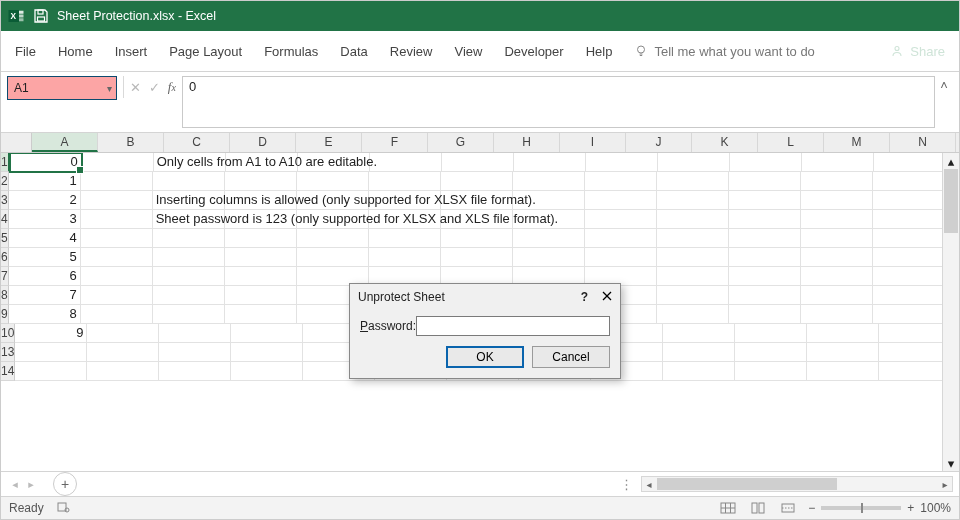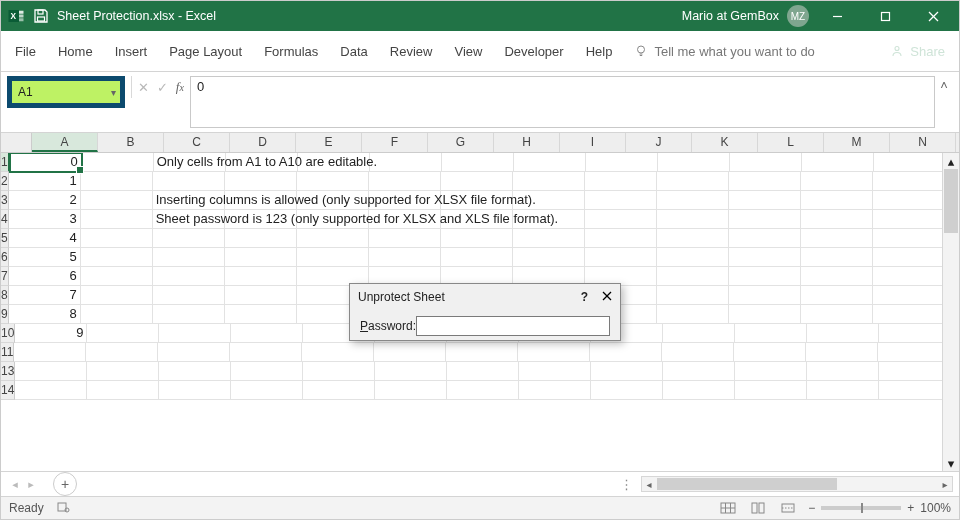--- a/index.html
+++ b/index.html
@@ -15,21 +15,21 @@
 .winbtn{width:40px;height:30px;display:flex;align-items:center;justify-content:center;color:#fff}
 .winbtn svg{width:11px;height:11px}
 
 #ribbon{height:40px;background:#fff;border-bottom:1px solid #d4d4d4;display:flex;align-items:center;padding:0 14px;gap:22px}
 #ribbon .tab{font-size:13px;color:#444;padding:4px 0}
 #ribbon .tellme{display:flex;align-items:center;gap:6px;color:#777}
 .bulb{width:14px;height:14px}
 .share{margin-left:auto;display:flex;align-items:center;gap:6px;color:#cfe4d8}
 
 #fxbar{height:52px;display:flex;padding:4px 6px 4px 6px;border-bottom:1px solid #d4d4d4}
-.namebox{width:98px;height:22px;border:5px solid #0c4a6e;background:#bef264;display:flex;align-items:center;justify-content:space-between;padding:0 4px 0 6px;font-size:12px}
+.namebox{width:98px;height:22px;border:1px solid #0c4a6e;background:#fca5a5;display:flex;align-items:center;justify-content:space-between;padding:0 4px 0 6px;font-size:12px}
 .namebox span.chev{font-size:10px;color:#666}
 .sep{width:1px;background:#d9d9d9;margin:0 6px;height:22px}
 .fx-btns{display:flex;align-items:center;gap:8px;height:22px;color:#b8b8b8}
 .fx-btns span{font-size:13px}
 .fx-label{font-style:italic;font-family:"Times New Roman",serif;font-size:14px;color:#666}
 .fx-input{flex:1;height:46px;border:1px solid #c9c9c9;margin-left:6px;padding:2px 6px;font-size:13px;background:#fff}
 .fx-collapse{width:18px;display:flex;align-items:flex-start;justify-content:center;padding-top:2px;color:#666}
 
 #colhdr-row{display:flex;height:19px;background:#eee;border-bottom:1px solid #ccc}
 .rowhdr-corner{width:30px;border-right:1px solid #ccc;background:#eee}
@@ -95,40 +95,20 @@
           </svg>
       </span>
       <span class="save-icon">
         <svg viewBox="0 0 16 16">
             <path d="M2 2h10l2 2v10H2z" fill="none" stroke="#fff" stroke-width="1.3"></path>
             <rect x="5" y="2" width="5" height="4" fill="none" stroke="#fff" stroke-width="1.2"></rect>
             <rect x="4.5" y="9" width="7" height="4" fill="none" stroke="#fff" stroke-width="1.2"></rect>
           </svg>
       </span>
       <span class="tb-title">Sheet Protection.xlsx  -  Excel</span>
-    </div>
-    <div class="tb-right">
-      <span style="font-size:12.5px">Mario at GemBox</span>
-      <span class="avatar">MZ</span>
-      <span class="winbtn">
-          <svg viewBox="0 0 11 11">
-            <line x1="1" y1="5.5" x2="10" y2="5.5" stroke="#fff" stroke-width="1.2"></line>
-          </svg>
-        </span>
-      <span class="winbtn">
-          <svg viewBox="0 0 11 11">
-            <rect x="1.5" y="1.5" width="8" height="8" fill="none" stroke="#fff" stroke-width="1.2"></rect>
-          </svg>
-        </span>
-      <span class="winbtn">
-          <svg viewBox="0 0 11 11">
-            <line x1="1" y1="1" x2="10" y2="10" stroke="#fff" stroke-width="1.2"></line>
-            <line x1="10" y1="1" x2="1" y2="10" stroke="#fff" stroke-width="1.2"></line>
-          </svg>
-        </span>
     </div>
   </div>
 
   <div id="ribbon">
     <span class="tab">File</span>
     <span class="tab">Home</span>
     <span class="tab">Insert</span>
     <span class="tab">Page Layout</span>
     <span class="tab">Formulas</span>
     <span class="tab">Data</span>
@@ -339,37 +319,20 @@
           <div class="cell" style="width: 65px;"></div>
           <div class="cell" style="width: 65px;"></div>
           <div class="cell" style="width: 65px;"></div>
           <div class="cell" style="width: 65px;"></div>
           <div class="cell" style="width: 65px;"></div>
           <div class="cell" style="width: 65px;"></div>
         </div>
         <div class="gridrow">
           <div class="rowhdr">10</div>
           <div class="cell num" style="width: 65px;">9</div>
-          <div class="cell" style="width: 65px;"></div>
-          <div class="cell" style="width: 65px;"></div>
-          <div class="cell" style="width: 65px;"></div>
-          <div class="cell" style="width: 65px;"></div>
-          <div class="cell" style="width: 65px;"></div>
-          <div class="cell" style="width: 65px;"></div>
-          <div class="cell" style="width: 65px;"></div>
-          <div class="cell" style="width: 65px;"></div>
-          <div class="cell" style="width: 65px;"></div>
-          <div class="cell" style="width: 65px;"></div>
-          <div class="cell" style="width: 65px;"></div>
-          <div class="cell" style="width: 65px;"></div>
-          <div class="cell" style="width: 65px;"></div>
-        </div>
-        <div class="gridrow">
-          <div class="rowhdr">11</div>
-          <div class="cell" style="width: 65px;"></div>
           <div class="cell" style="width: 65px;"></div>
           <div class="cell" style="width: 65px;"></div>
           <div class="cell" style="width: 65px;"></div>
           <div class="cell" style="width: 65px;"></div>
           <div class="cell" style="width: 65px;"></div>
           <div class="cell" style="width: 65px;"></div>
           <div class="cell" style="width: 65px;"></div>
           <div class="cell" style="width: 65px;"></div>
           <div class="cell" style="width: 65px;"></div>
           <div class="cell" style="width: 65px;"></div>
@@ -477,15 +440,19 @@
       <span class="q">?</span>
       <span class="x"><svg viewBox="0 0 10 10">
             <line x1="1" y1="1" x2="9" y2="9" stroke="#000" stroke-width="1.2"></line>
             <line x1="9" y1="1" x2="1" y2="9" stroke="#000" stroke-width="1.2"></line>
           </svg></span>
     </div>
     <div class="dlg-body">
       <label><u>P</u>assword:</label>
       <input type="password" value="" style="">
     </div>
+    <div class="dlg-btns">
+      <button class="primary">OK</button>
+      <button>Cancel</button>
+    </div>
   </div>
 
 </div>
 
 </body></html>

